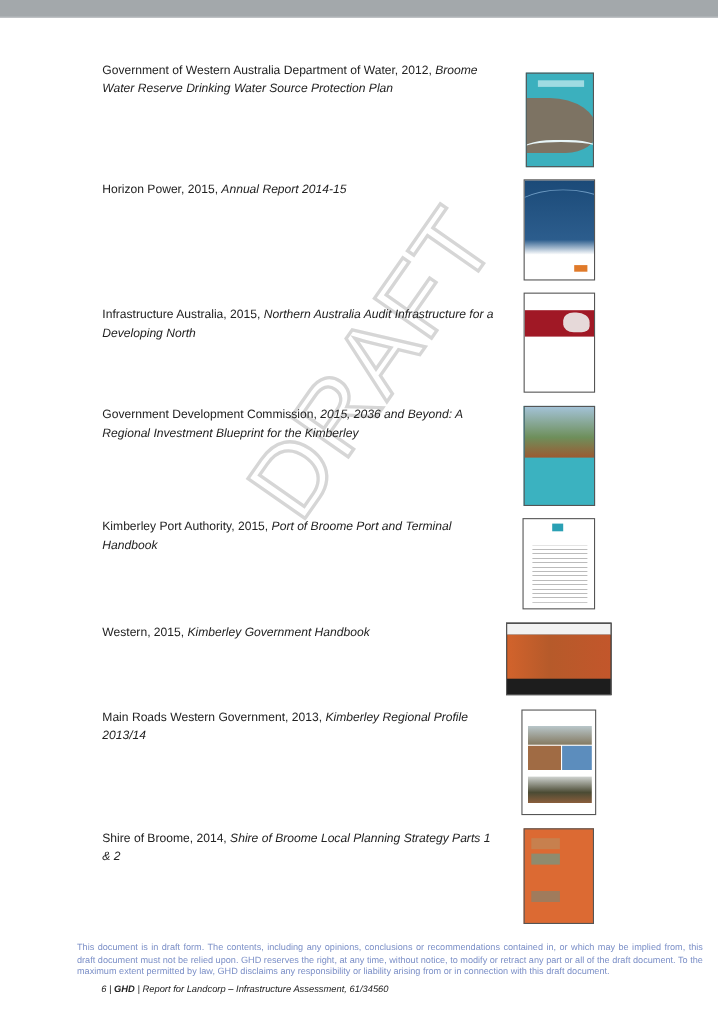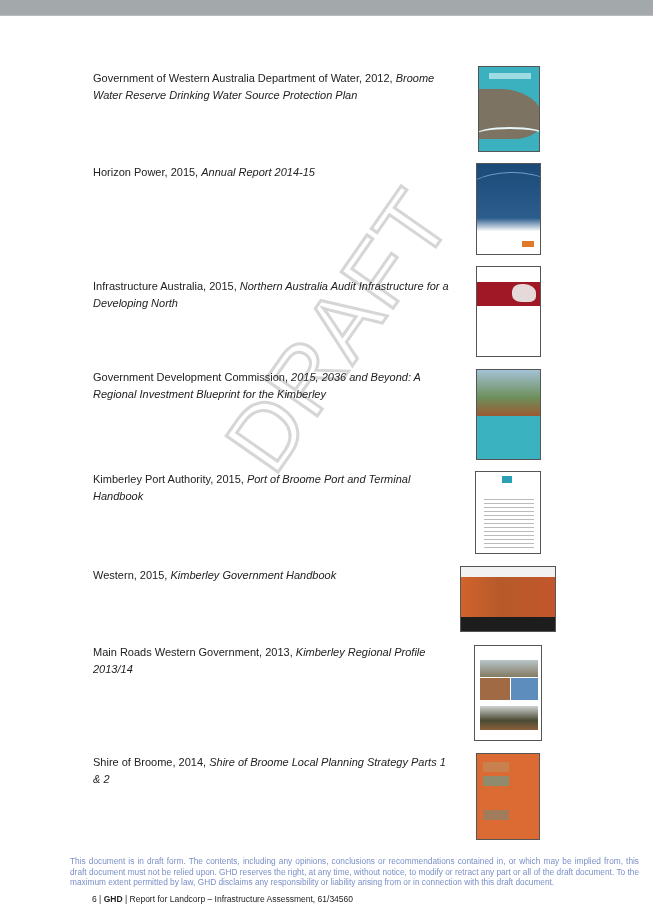--- a/index.html
+++ b/index.html
@@ -28,21 +28,21 @@
     transform: rotate(-55deg); transform-origin: left top;
     letter-spacing: 2px; pointer-events: none;
     font-family: "Liberation Sans", sans-serif;
   }
   .disclaimer {
     position: absolute; left: 42px; top: 856px; width: 569px;
     font-size: 8.3px; line-height: 10.5px; color: #7b8fc7; text-align: justify; margin-left: 28px;
   }
   .pagefoot {
     position: absolute; left: 92px; top: 894px;
-    font-size: 8.5px; color: #222;
+    font-size: 8.5px; color: #222; font-style: italic;
   }
   .pagefoot b { font-weight: bold; }
   
   .t1 { left: 478px; top: 66px; width: 62px; height: 86px; background: #3bb0be; }
   .t1 .rock { position:absolute; left:-8px; top:22px; width:72px; height:50px; border-radius: 0 60% 40% 0; background:#7d7363; }
   .t1 .band { position:absolute; left:10px; top:6px; width:42px; height:6px; background:#9fdbe2; }
   .t1 .wave { position:absolute; left:-4px; top:60px; width:70px; height:14px; border-radius:50%; border-top:2px solid #e8f6f8; }
   .t2 { left: 476px; top: 163px; width: 65px; height: 92px; background: linear-gradient(#1b4a78, #2c5d8d 60%, #ffffff 75%); }
   .t2 .logo { position:absolute; right:6px; bottom:7px; width:12px; height:6px; background:#e07a2a; }
   .t2 .arc { position:absolute; left:-20px; top:8px; width:110px; height:60px; border-radius:50%; border-top:1px solid #6f9cc4; }
@@ -68,21 +68,21 @@
   .t8 .s2 { position:absolute; left:6px; top:22px; width:26px; height:10px; background:#8f8b6e; }
   .t8 .s3 { position:absolute; left:6px; top:56px; width:26px; height:10px; background:#a07b5c; }
 </style>
 </head>
 <body>
 
 <div class="topbar"></div>
 
 <div class="watermark">DRAFT</div>
 
-<div class="ref" style="top:70px">
+<div class="ref" style="top:56px">
   <span>Government of Western Australia Department of Water, 2012,</span>
   <i>Broome Water Reserve Drinking Water Source Protection Plan</i>
 </div>
 <div class="thumb t1">
     <div class="rock"></div>
     <div class="band"></div>
     <div class="wave"></div>
   </div>
 
 <div class="ref" style="top:164px">

